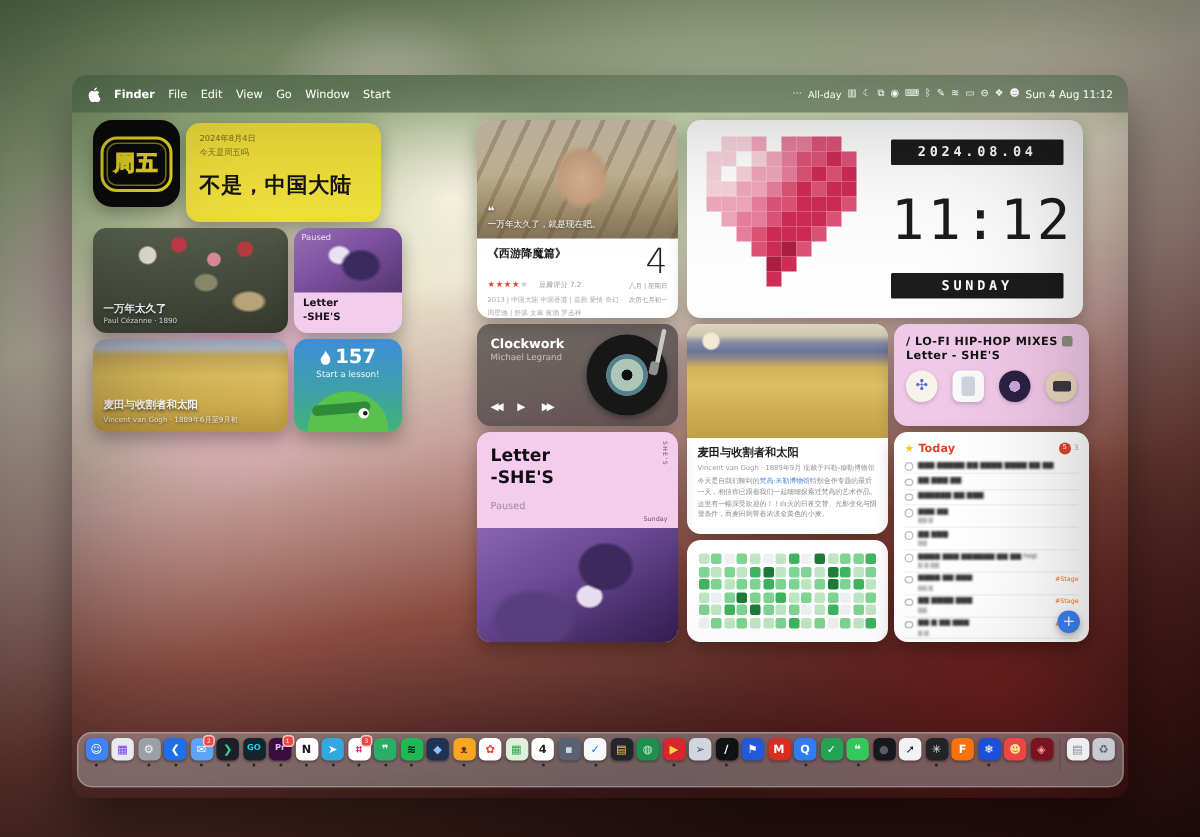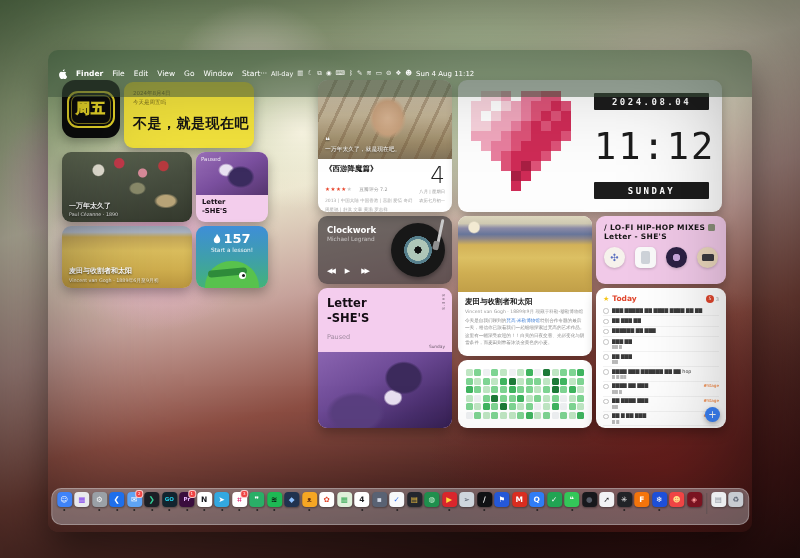--- a/index.html
+++ b/index.html
@@ -19,22 +19,22 @@
   .screen{position:absolute;left:48px;top:50px;width:704px;height:482px;border-radius:10px;overflow:hidden;
     box-shadow:0 16px 40px rgba(0,0,0,.55);
     background:
       radial-gradient(160px 140px at 15% 38%, rgba(240,170,220,.85), transparent 70%),
       radial-gradient(140px 110px at 36% 17%, rgba(252,248,230,.95), transparent 70%),
       radial-gradient(240px 170px at 62% 11%, rgba(214,234,192,.85), transparent 70%),
       radial-gradient(320px 240px at 88% 86%, rgba(110,30,28,.85), transparent 75%),
       linear-gradient(168deg,#7ba06b 0%,#b3c697 13%,#e8e2ca 30%,#c6a29b 47%,#8d4e43 65%,#47201d 86%,#2b1311 100%)}
 
   
-  .menubar{position:absolute;top:0;left:0;right:0;height:23px;display:flex;align-items:center;
-    padding:12px 10px;background:rgba(62,84,62,.52);color:#fff;font-size:7.5px;z-index:50}
+  .menubar{position:absolute;top:0;left:0;right:0;height:23px;display:flex;align-items:center;justify-content:space-between;
+    padding:1px 10px;background:rgba(62,84,62,.52);color:#fff;font-size:7.5px;z-index:50}
   .mb-left{display:flex;align-items:center;gap:9px}
   .mitem{cursor:default;white-space:nowrap}
   .mbold{font-weight:bold}
   .mb-right{display:flex;align-items:center;gap:4px}
   .sicon{font-size:6.5px;opacity:.95;line-height:1}
   .allday{font-size:6.5px;opacity:.95}
   .mclock{font-size:7px;margin-left:0;white-space:nowrap}
 
   
   .widget{position:absolute;border-radius:9px;box-shadow:0 5px 12px rgba(0,0,0,.3);overflow:hidden}
@@ -243,21 +243,21 @@
 
     <div class="widget" id="w-friday-icon">
       <div class="fi-inner">
         <span class="fi-text">周五</span>
       </div>
     </div>
 
     <div class="widget" id="w-friday">
       <div class="fr-date">2024年8月4日</div>
       <div class="fr-q">今天是周五吗</div>
-      <div class="fr-answer">不是，就是现在吧</div>
+      <div class="fr-answer">不是，中国大陆</div>
     </div>
 
     <div class="widget" id="w-movie">
       <div class="mv-photo">
         <div class="mv-quote">
           <span class="mv-qmark">❝</span>
           <span>一万年太久了，就是现在吧。</span>
         </div>
       </div>
       <div class="mv-bottom">

